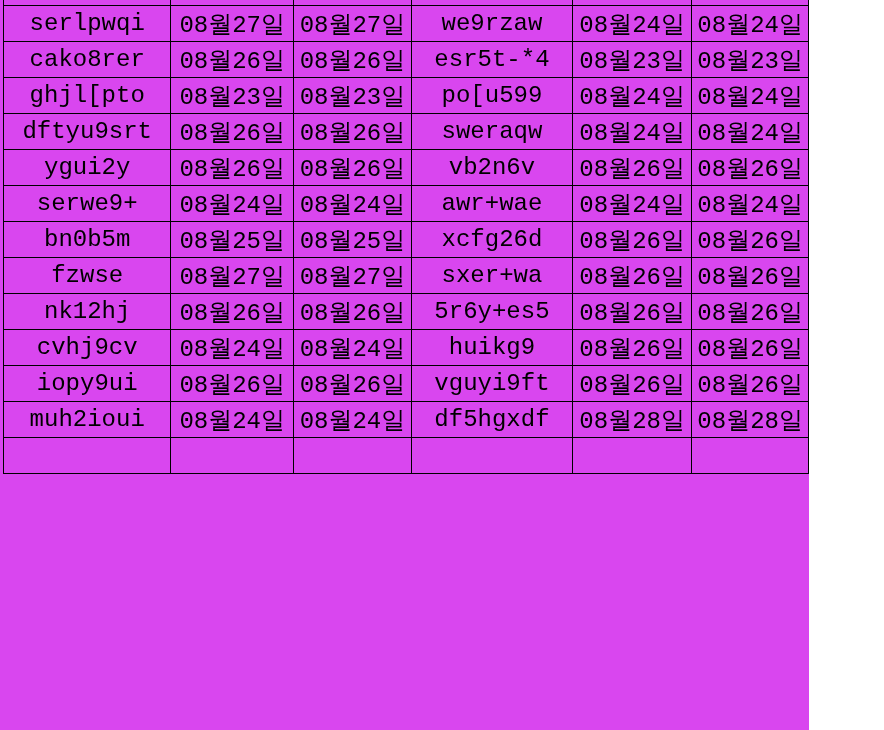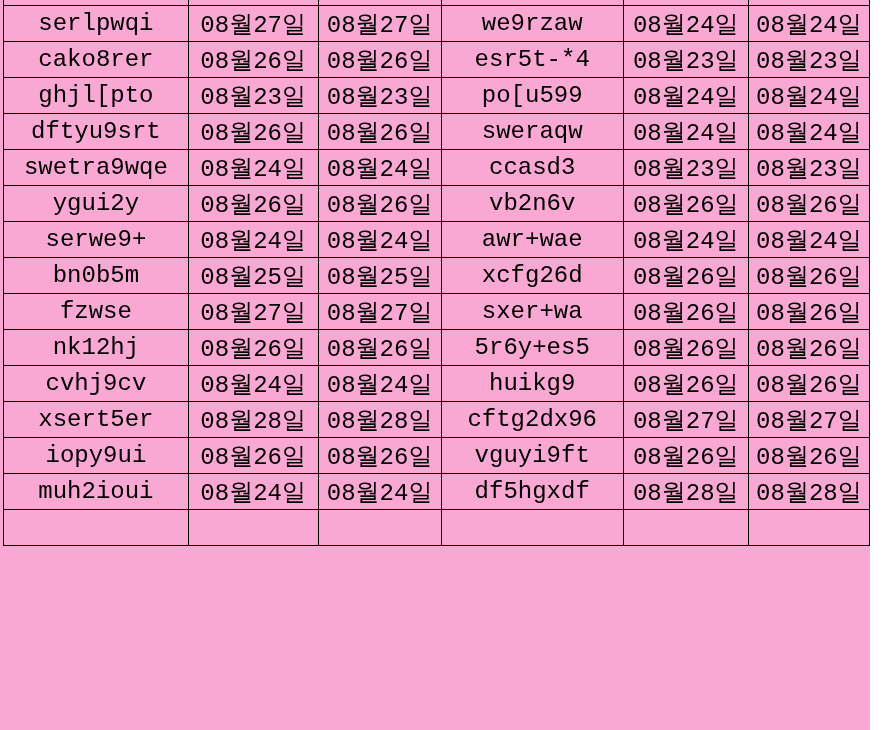--- a/index.html
+++ b/index.html
@@ -1,17 +1,17 @@
 <!DOCTYPE html>
 <html><head>
 <meta charset="utf-8">
 <style>
   html,body{margin:0;padding:0;background:#ffffff;}
   .viewport{
-    position:relative;width:870px;height:730px;overflow:hidden;background:#f9a8d4;
+    position:relative;width:809px;height:730px;overflow:hidden;background:#d946ef;
   }
   table.grid{
     position:absolute;left:3px;top:-31px;
     border-collapse:collapse;table-layout:fixed;
     font-family:"Liberation Mono","DejaVu Sans Mono",monospace;
     font-size:24px;color:#000000;
   }
   table.grid td{
     border:1px solid #000000;
     padding:0;margin:0;
@@ -72,28 +72,20 @@
         </tr>
         <tr>
           <td class="c-name">dftyu9srt</td>
           <td class="c-date">08월26일</td>
           <td class="c-date">08월26일</td>
           <td class="c-name">sweraqw</td>
           <td class="c-date">08월24일</td>
           <td class="c-date">08월24일</td>
         </tr>
         <tr>
-          <td class="c-name">swetra9wqe</td>
-          <td class="c-date">08월24일</td>
-          <td class="c-date">08월24일</td>
-          <td class="c-name">ccasd3</td>
-          <td class="c-date">08월23일</td>
-          <td class="c-date">08월23일</td>
-        </tr>
-        <tr>
           <td class="c-name">ygui2y</td>
           <td class="c-date">08월26일</td>
           <td class="c-date">08월26일</td>
           <td class="c-name">vb2n6v</td>
           <td class="c-date">08월26일</td>
           <td class="c-date">08월26일</td>
         </tr>
         <tr>
           <td class="c-name">serwe9+</td>
           <td class="c-date">08월24일</td>
@@ -128,28 +120,20 @@
         </tr>
         <tr>
           <td class="c-name">cvhj9cv</td>
           <td class="c-date">08월24일</td>
           <td class="c-date">08월24일</td>
           <td class="c-name">huikg9</td>
           <td class="c-date">08월26일</td>
           <td class="c-date">08월26일</td>
         </tr>
         <tr>
-          <td class="c-name">xsert5er</td>
-          <td class="c-date">08월28일</td>
-          <td class="c-date">08월28일</td>
-          <td class="c-name">cftg2dx96</td>
-          <td class="c-date">08월27일</td>
-          <td class="c-date">08월27일</td>
-        </tr>
-        <tr>
           <td class="c-name">iopy9ui</td>
           <td class="c-date">08월26일</td>
           <td class="c-date">08월26일</td>
           <td class="c-name">vguyi9ft</td>
           <td class="c-date">08월26일</td>
           <td class="c-date">08월26일</td>
         </tr>
         <tr>
           <td class="c-name">muh2ioui</td>
           <td class="c-date">08월24일</td>

